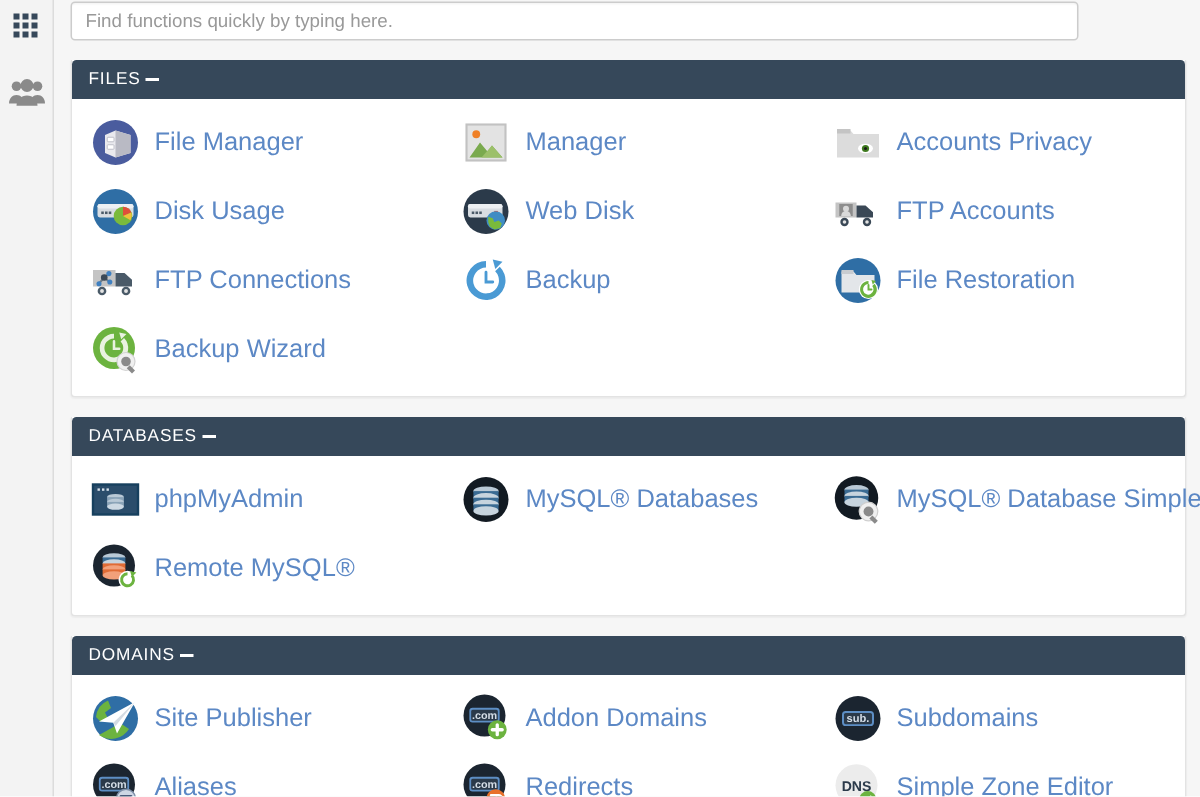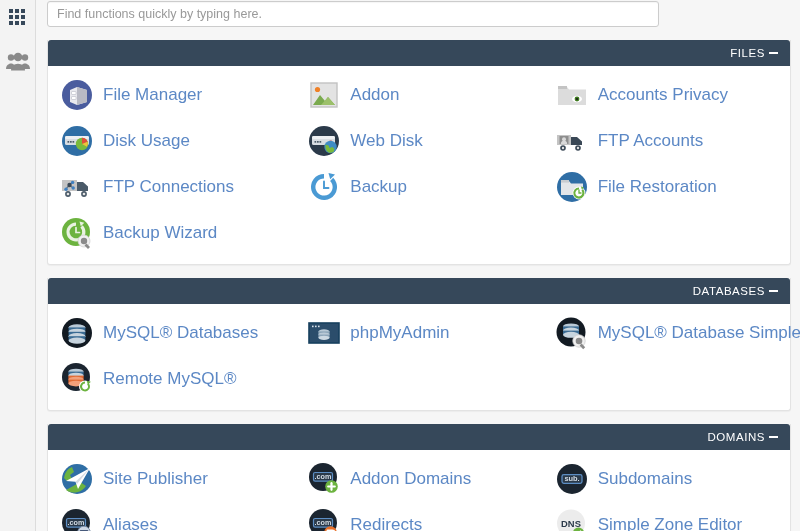--- a/index.html
+++ b/index.html
@@ -32,21 +32,21 @@
   #main {
     flex: 1; height: 531px;
     background: #f6f6f6;
     padding: 0 10px 0 10px;
     overflow: hidden;
   }
   
   .search-wrap { padding-top: 0px; }
   .search-input {
     display: block;
-    width: 612px;
+    width: 672px;
     height: 26px;
     margin: 1px auto 0 auto;
     margin-left: 1px;
     border: 1px solid #cccccc;
     border-radius: 3px;
     background: #ffffff;
     font-family: "Liberation Sans", sans-serif;
     font-size: 12.5px;
     color: #555;
     padding: 10px 9px;
@@ -65,21 +65,21 @@
     width: 744px;
     margin-left: 1px;
     box-shadow: 0 1px 1px rgba(0,0,0,.04);
   }
   .panel-head {
     background: #36485a;
     color: #ffffff;
     height: 26px;
     display: flex;
     align-items: center;
-    justify-content: flex-end;
+    justify-content: flex-start;
     padding: 0 9px 0 11px;
     border-radius: 3px 3px 0 0;
   }
   .panel-title {
     font-size: 11.5px;
     letter-spacing: .55px;
     font-weight: normal;
     color: #ffffff;
   }
   .collapse-btn {
@@ -185,21 +185,21 @@
             </div>
             <div class="item">
               <span class="icon-box">
                 <svg width="34" height="34" viewBox="0 0 34 34">
                   <rect x="4" y="5" width="26" height="24" fill="#e3e3e3" stroke="#c2c2c2" stroke-width="1.4"></rect>
                   <circle cx="10.5" cy="11.5" r="2.6" fill="#ef8027"></circle>
                   <path d="M6 27 l7-10 5 6 3-4 7 8z" fill="#7aaa4e"></path>
                   <path d="M14 27 l7-8 7 8z" fill="#9cc06a"></path>
                 </svg>
               </span>
-              <span class="item-label">Addon</span>
+              <span class="item-label">Manager</span>
             </div>
             <div class="item">
               <span class="icon-box">
                 <svg width="34" height="34" viewBox="0 0 34 34">
                   <path d="M3 9 h9 l2 2.4 h17 V27 H3z" fill="#dcdcdc"></path>
                   <path d="M3 8 h9 v3 H3z" fill="#c4c4c4"></path>
                   <ellipse cx="22" cy="21" rx="5" ry="3.2" fill="#fff"></ellipse>
                   <circle cx="22" cy="21" r="2.4" fill="#3f7a1f"></circle>
                   <circle cx="22" cy="21" r="1" fill="#1a1a1a"></circle>
                 </svg>
@@ -331,49 +331,49 @@
           <div class="panel-head">
             <span class="panel-title">DATABASES</span>
             <span class="collapse-btn">
               <span class="dash"></span>
             </span>
           </div>
           <div class="panel-body">
             <div class="item">
               <span class="icon-box">
                 <svg width="34" height="34" viewBox="0 0 34 34">
+                  <rect x="2" y="7" width="30" height="20" fill="#2b4d6b" stroke="#17405e" stroke-width="1.6"></rect>
+                  <g fill="#d8e2ea">
+                    <rect x="5" y="9.6" width="1.6" height="1.6"></rect>
+                    <rect x="8" y="9.6" width="1.6" height="1.6"></rect>
+                    <rect x="11" y="9.6" width="1.6" height="1.6"></rect>
+                  </g>
+                  <ellipse cx="17" cy="15.4" rx="5.6" ry="2.1" fill="#b9c9d6"></ellipse>
+                  <rect x="11.4" y="15.4" width="11.2" height="3.2" fill="#8ba4b8"></rect>
+                  <ellipse cx="17" cy="18.6" rx="5.6" ry="2.1" fill="#b9c9d6"></ellipse>
+                  <rect x="11.4" y="18.6" width="11.2" height="3.2" fill="#8ba4b8"></rect>
+                  <ellipse cx="17" cy="21.8" rx="5.6" ry="2.1" fill="#cdd9e3"></ellipse>
+                </svg>
+              </span>
+              <span class="item-label">phpMyAdmin</span>
+            </div>
+            <div class="item">
+              <span class="icon-box">
+                <svg width="34" height="34" viewBox="0 0 34 34">
                   <circle cx="17" cy="17" r="15" fill="#121a22"></circle>
                   <ellipse cx="17" cy="11.4" rx="8.4" ry="3.1" fill="#b9c9d6"></ellipse>
                   <rect x="8.6" y="11.4" width="16.8" height="4.4" fill="#3a6b93"></rect>
                   <ellipse cx="17" cy="15.8" rx="8.4" ry="3.1" fill="#c7d4de"></ellipse>
                   <rect x="8.6" y="15.8" width="16.8" height="4.4" fill="#3a6b93"></rect>
                   <ellipse cx="17" cy="20.2" rx="8.4" ry="3.1" fill="#c7d4de"></ellipse>
                   <rect x="8.6" y="20.2" width="16.8" height="4.4" fill="#3a6b93"></rect>
                   <ellipse cx="17" cy="24.6" rx="8.4" ry="3.1" fill="#c7d4de"></ellipse>
                 </svg>
               </span>
               <span class="item-label">MySQL® Databases</span>
-            </div>
-            <div class="item">
-              <span class="icon-box">
-                <svg width="34" height="34" viewBox="0 0 34 34">
-                  <rect x="2" y="7" width="30" height="20" fill="#2b4d6b" stroke="#17405e" stroke-width="1.6"></rect>
-                  <g fill="#d8e2ea">
-                    <rect x="5" y="9.6" width="1.6" height="1.6"></rect>
-                    <rect x="8" y="9.6" width="1.6" height="1.6"></rect>
-                    <rect x="11" y="9.6" width="1.6" height="1.6"></rect>
-                  </g>
-                  <ellipse cx="17" cy="15.4" rx="5.6" ry="2.1" fill="#b9c9d6"></ellipse>
-                  <rect x="11.4" y="15.4" width="11.2" height="3.2" fill="#8ba4b8"></rect>
-                  <ellipse cx="17" cy="18.6" rx="5.6" ry="2.1" fill="#b9c9d6"></ellipse>
-                  <rect x="11.4" y="18.6" width="11.2" height="3.2" fill="#8ba4b8"></rect>
-                  <ellipse cx="17" cy="21.8" rx="5.6" ry="2.1" fill="#cdd9e3"></ellipse>
-                </svg>
-              </span>
-              <span class="item-label">phpMyAdmin</span>
             </div>
             <div class="item">
               <span class="icon-box">
                 <svg width="34" height="34" viewBox="0 0 34 34">
                   <circle cx="16" cy="16" r="14.5" fill="#121a22"></circle>
                   <ellipse cx="16" cy="10.4" rx="8" ry="3" fill="#b9c9d6"></ellipse>
                   <rect x="8" y="10.4" width="16" height="4.2" fill="#3a6b93"></rect>
                   <ellipse cx="16" cy="14.6" rx="8" ry="3" fill="#c7d4de"></ellipse>
                   <rect x="8" y="14.6" width="16" height="4.2" fill="#3a6b93"></rect>
                   <ellipse cx="16" cy="18.8" rx="8" ry="3" fill="#c7d4de"></ellipse>

